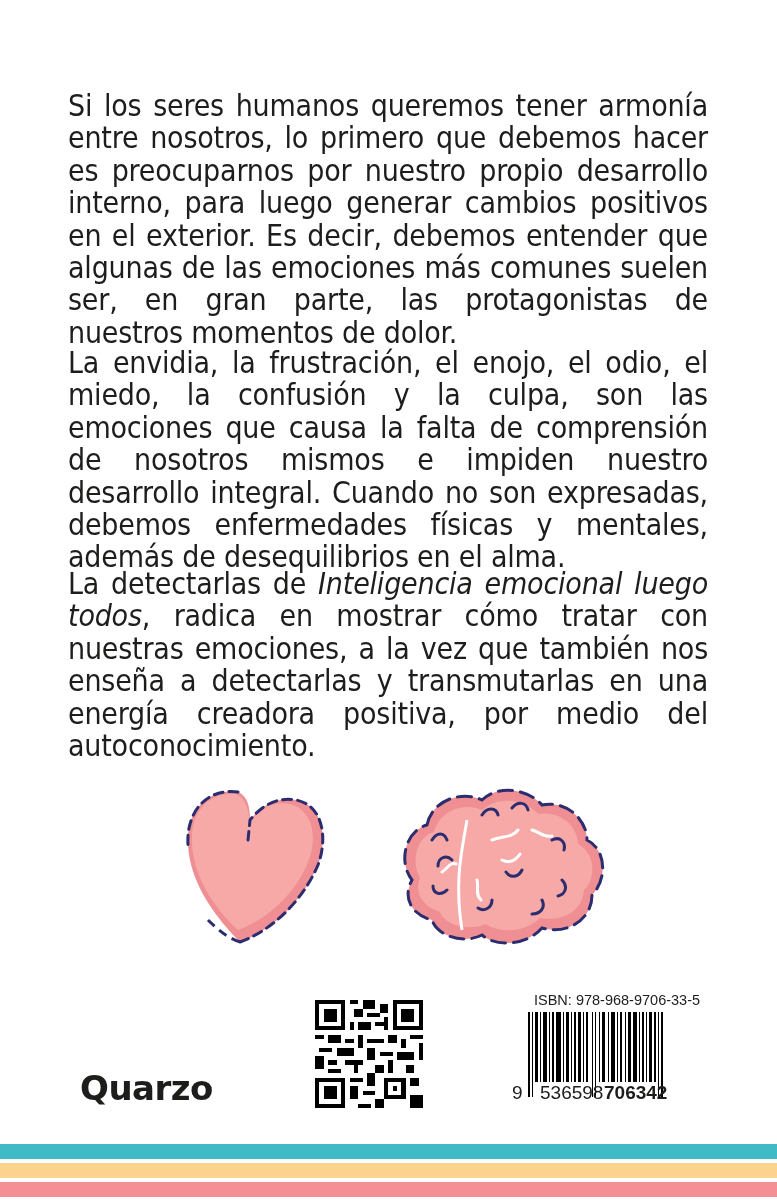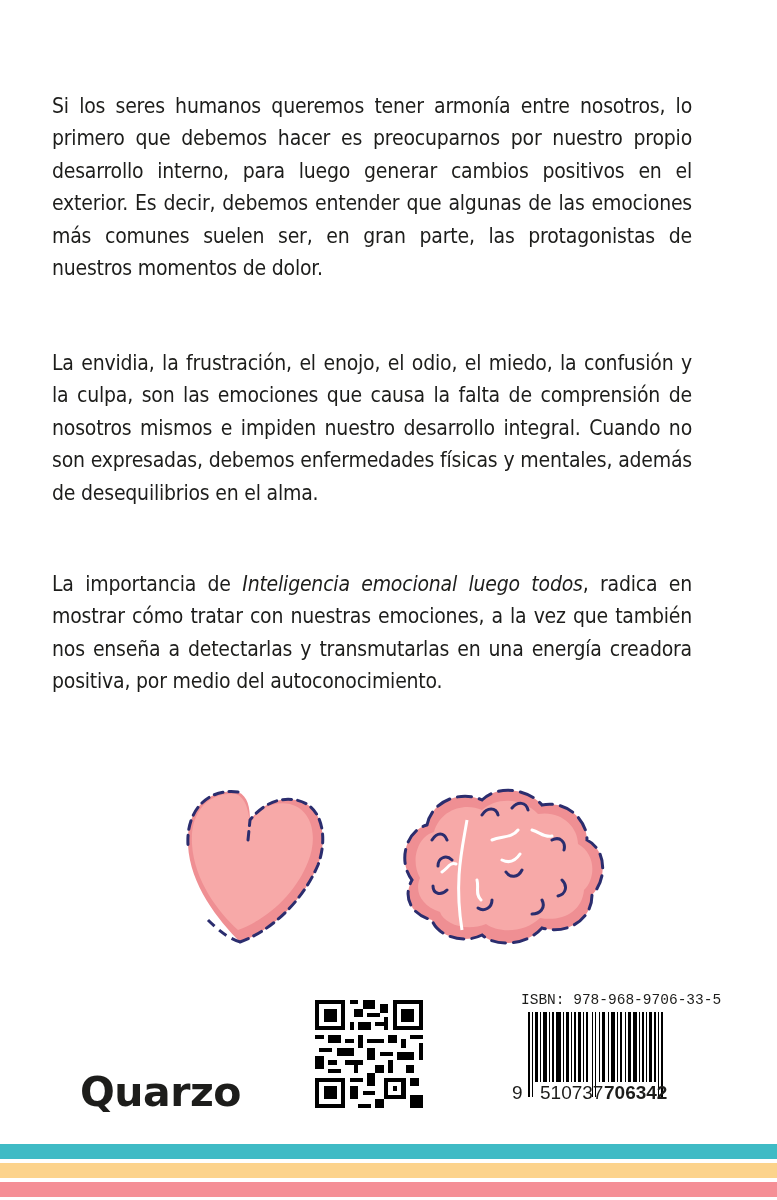--- a/index.html
+++ b/index.html
@@ -1,48 +1,48 @@
 <!DOCTYPE html>
 <html><head>
   <meta charset="utf-8">
   <style>
     html, body { margin: 0; padding: 0; background: #ffffff; }
     body { width: 777px; height: 1200px; position: relative; overflow: hidden;
            font-family: "DejaVu Sans", "Liberation Sans", sans-serif; color: #1d1d1b; }
-    .text-block { position: absolute; left: 52px; width: 640px; font-size: 21px; line-height: 32.4px;
+    .text-block { position: absolute; left: 68px; width: 640px; font-size: 30px; line-height: 32.4px;
                   text-align: justify; letter-spacing: -0.2px; font-stretch: condensed; }
     .text-block p { margin: 0; }
     #p1 { top: 90px; }
     #p2 { top: 347px; }
     #p3 { top: 568px; }
     em { font-style: italic; }
     .illus { position: absolute; }
     #heart { left: 178px; top: 780px; width: 160px; height: 170px; }
     #brain { left: 392px; top: 780px; width: 230px; height: 170px; }
     #qr { position: absolute; left: 315px; top: 1000px; width: 108px; height: 108px; }
-    #logo { position: absolute; left: 80px; top: 1068px; font-size: 41px; font-weight: bold;
+    #logo { position: absolute; left: 80px; top: 1068px; font-size: 34px; font-weight: bold;
             letter-spacing: -0.5px; font-family: "DejaVu Sans", sans-serif; color: #1d1d1b; }
     #barcode-box { position: absolute; left: 480px; top: 992px; width: 222px; height: 118px; }
-    #isbn-label { position: absolute; left: 41px; top: 0; font-family: Liberation Mono, monospace;
+    #isbn-label { position: absolute; left: 54px; top: 0; font-family: Liberation Sans, sans-serif;
                   font-size: 14.5px; color: #1d1d1b; white-space: nowrap; }
     #barcode-svg { position: absolute; left: 40px; top: 20px; }
     .bc-digits { position: absolute; top: 90px; font-family: "Liberation Sans", sans-serif; font-size: 19px; }
     .stripe { position: absolute; left: 0; width: 777px; height: 15px; }
   </style>
 </head>
 <body>
 
 <div class="text-block" id="p1">
   <p>Si los seres humanos queremos tener armonía entre nosotros, lo primero que debemos hacer es preocuparnos por nuestro propio desarrollo interno, para luego generar cambios positivos en el exterior. Es decir, debemos entender que algunas de las emociones más comunes suelen ser, en gran parte, las protagonistas de nuestros momentos de dolor.</p>
 </div>
 <div class="text-block" id="p2">
   <p>La envidia, la frustración, el enojo, el odio, el miedo, la confusión y la culpa, son las emociones que causa la falta de comprensión de nosotros mismos e impiden nuestro desarrollo integral. Cuando no son expresadas, debemos enfermedades físicas y mentales, además de desequilibrios en el alma.</p>
 </div>
 <div class="text-block" id="p3">
-  <p><span>La importancia de </span><em>Inteligencia emocional luego todos</em><span>, radica en mostrar cómo tratar con nuestras emociones, a la vez que también nos enseña a detectarlas y transmutarlas en una energía creadora positiva, por medio del autoconocimiento.</span></p>
+  <p><span>La detectarlas de </span><em>Inteligencia emocional luego todos</em><span>, radica en mostrar cómo tratar con nuestras emociones, a la vez que también nos enseña a detectarlas y transmutarlas en una energía creadora positiva, por medio del autoconocimiento.</span></p>
 </div>
 
 <svg class="illus" id="heart" viewBox="0 0 160 170">
   <path d="M60 12 C30 8 8 30 10 65 C12 105 40 140 62 162 C95 150 125 120 140 85 C150 58 145 25 118 20 C95 16 80 30 72 40 C72 28 70 16 60 12 Z" fill="#ef8f93"></path>
   <path d="M58 14 C30 12 12 32 14 64 C16 100 40 132 60 150 C92 138 118 112 130 82 C140 58 135 30 112 24 C92 20 80 32 72 42 C70 30 68 18 58 14 Z" fill="#f7a9a8"></path>
   <path d="M60 12 C30 8 8 30 10 65 M62 162 C95 150 125 120 140 85 C150 58 145 25 118 20 C95 16 80 30 72 40 L70 60" fill="none" stroke="#2b2d6e" stroke-width="3" stroke-dasharray="9 6" stroke-linecap="round"></path>
   <path d="M30 140 C40 150 50 158 62 162" fill="none" stroke="#2b2d6e" stroke-width="3" stroke-dasharray="9 6"></path>
 </svg>
 
 <svg class="illus" id="brain" viewBox="0 0 230 170">
@@ -146,19 +146,19 @@
       <rect x="119" y="0" width="1" height="70"></rect>
         <rect x="122" y="0" width="2" height="70"></rect>
         <rect x="126" y="0" width="1" height="70"></rect>
       <rect x="129" y="0" width="3" height="70"></rect>
         <rect x="134" y="0" width="2" height="70"></rect>
       <rect x="138" y="0" width="1" height="85"></rect>
         <rect x="141" y="0" width="2" height="85"></rect>
     </g>
   </svg>
   <span class="bc-digits" style="left:32px;">9</span>
-  <span class="bc-digits" style="left:60px;">510737</span>
+  <span class="bc-digits" style="left:60px;">536598</span>
   <span class="bc-digits" style="left:124px;font-weight:bold;">706342</span>
 </div>
 
 <div class="stripe" style="top:1144px;background:#3fbbc5;"></div>
 <div class="stripe" style="top:1163px;background:#fcd38c;"></div>
 <div class="stripe" style="top:1182px;background:#f58f96;"></div>
 
 </body></html>

